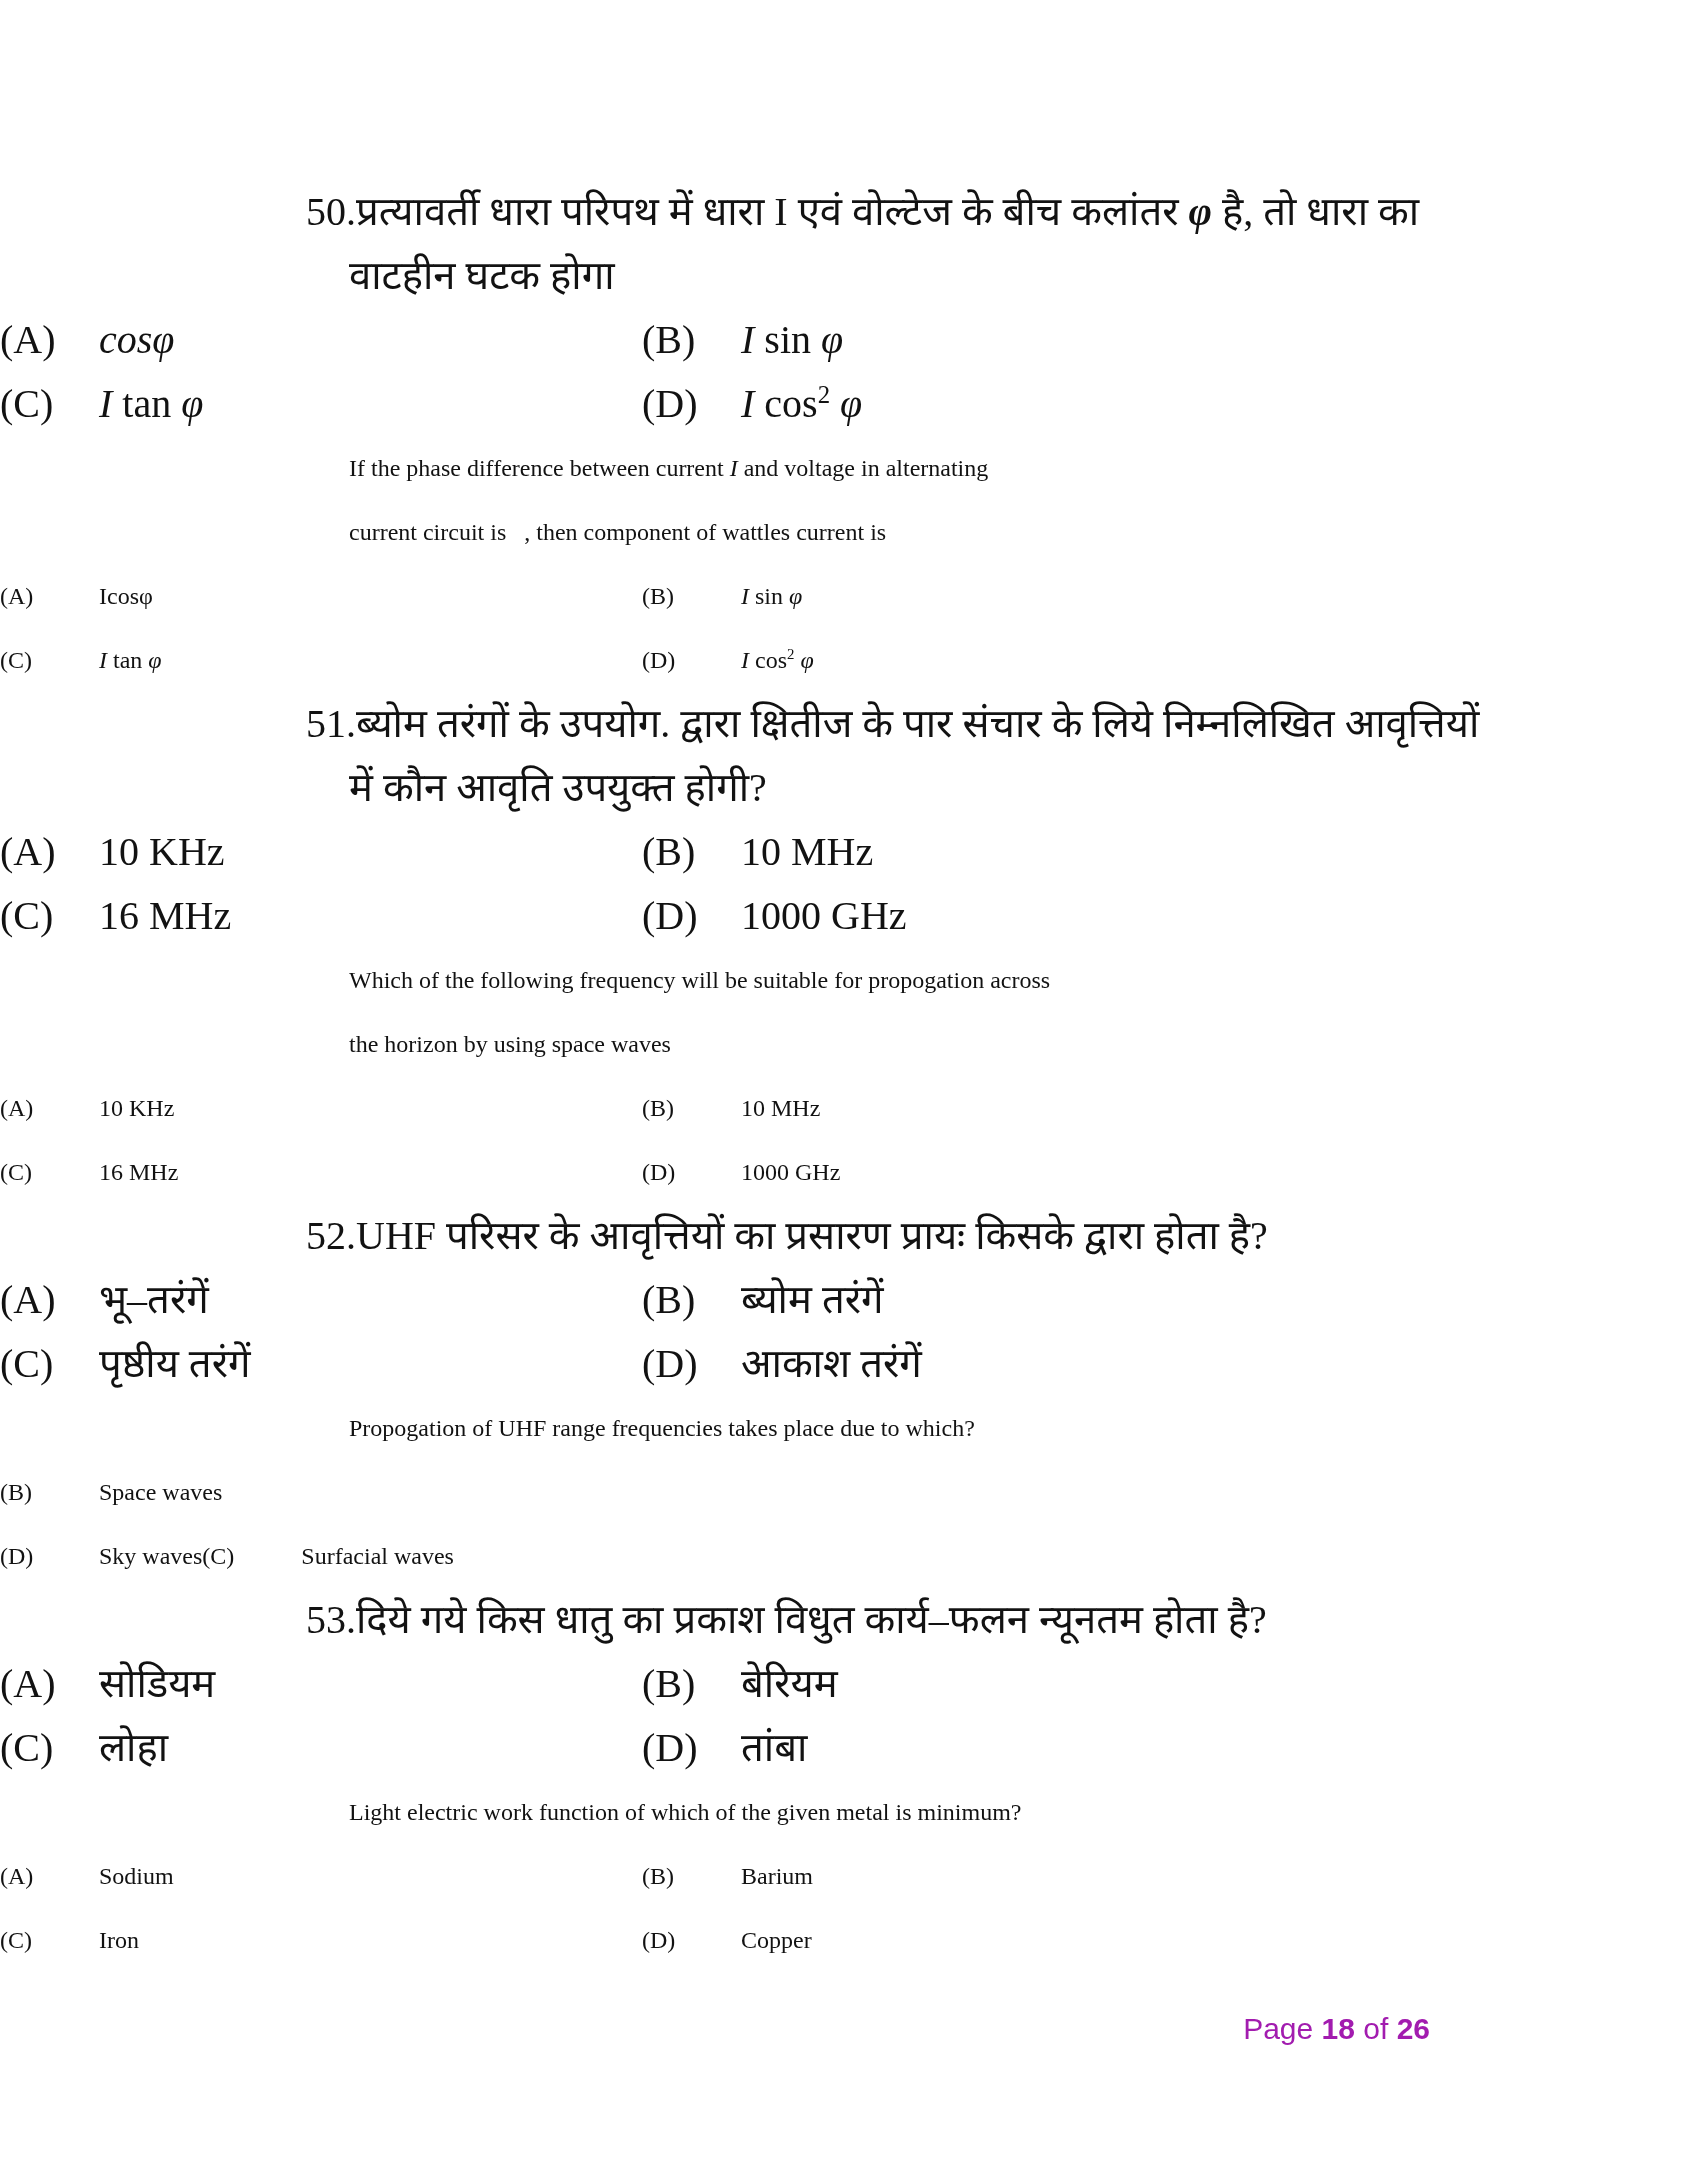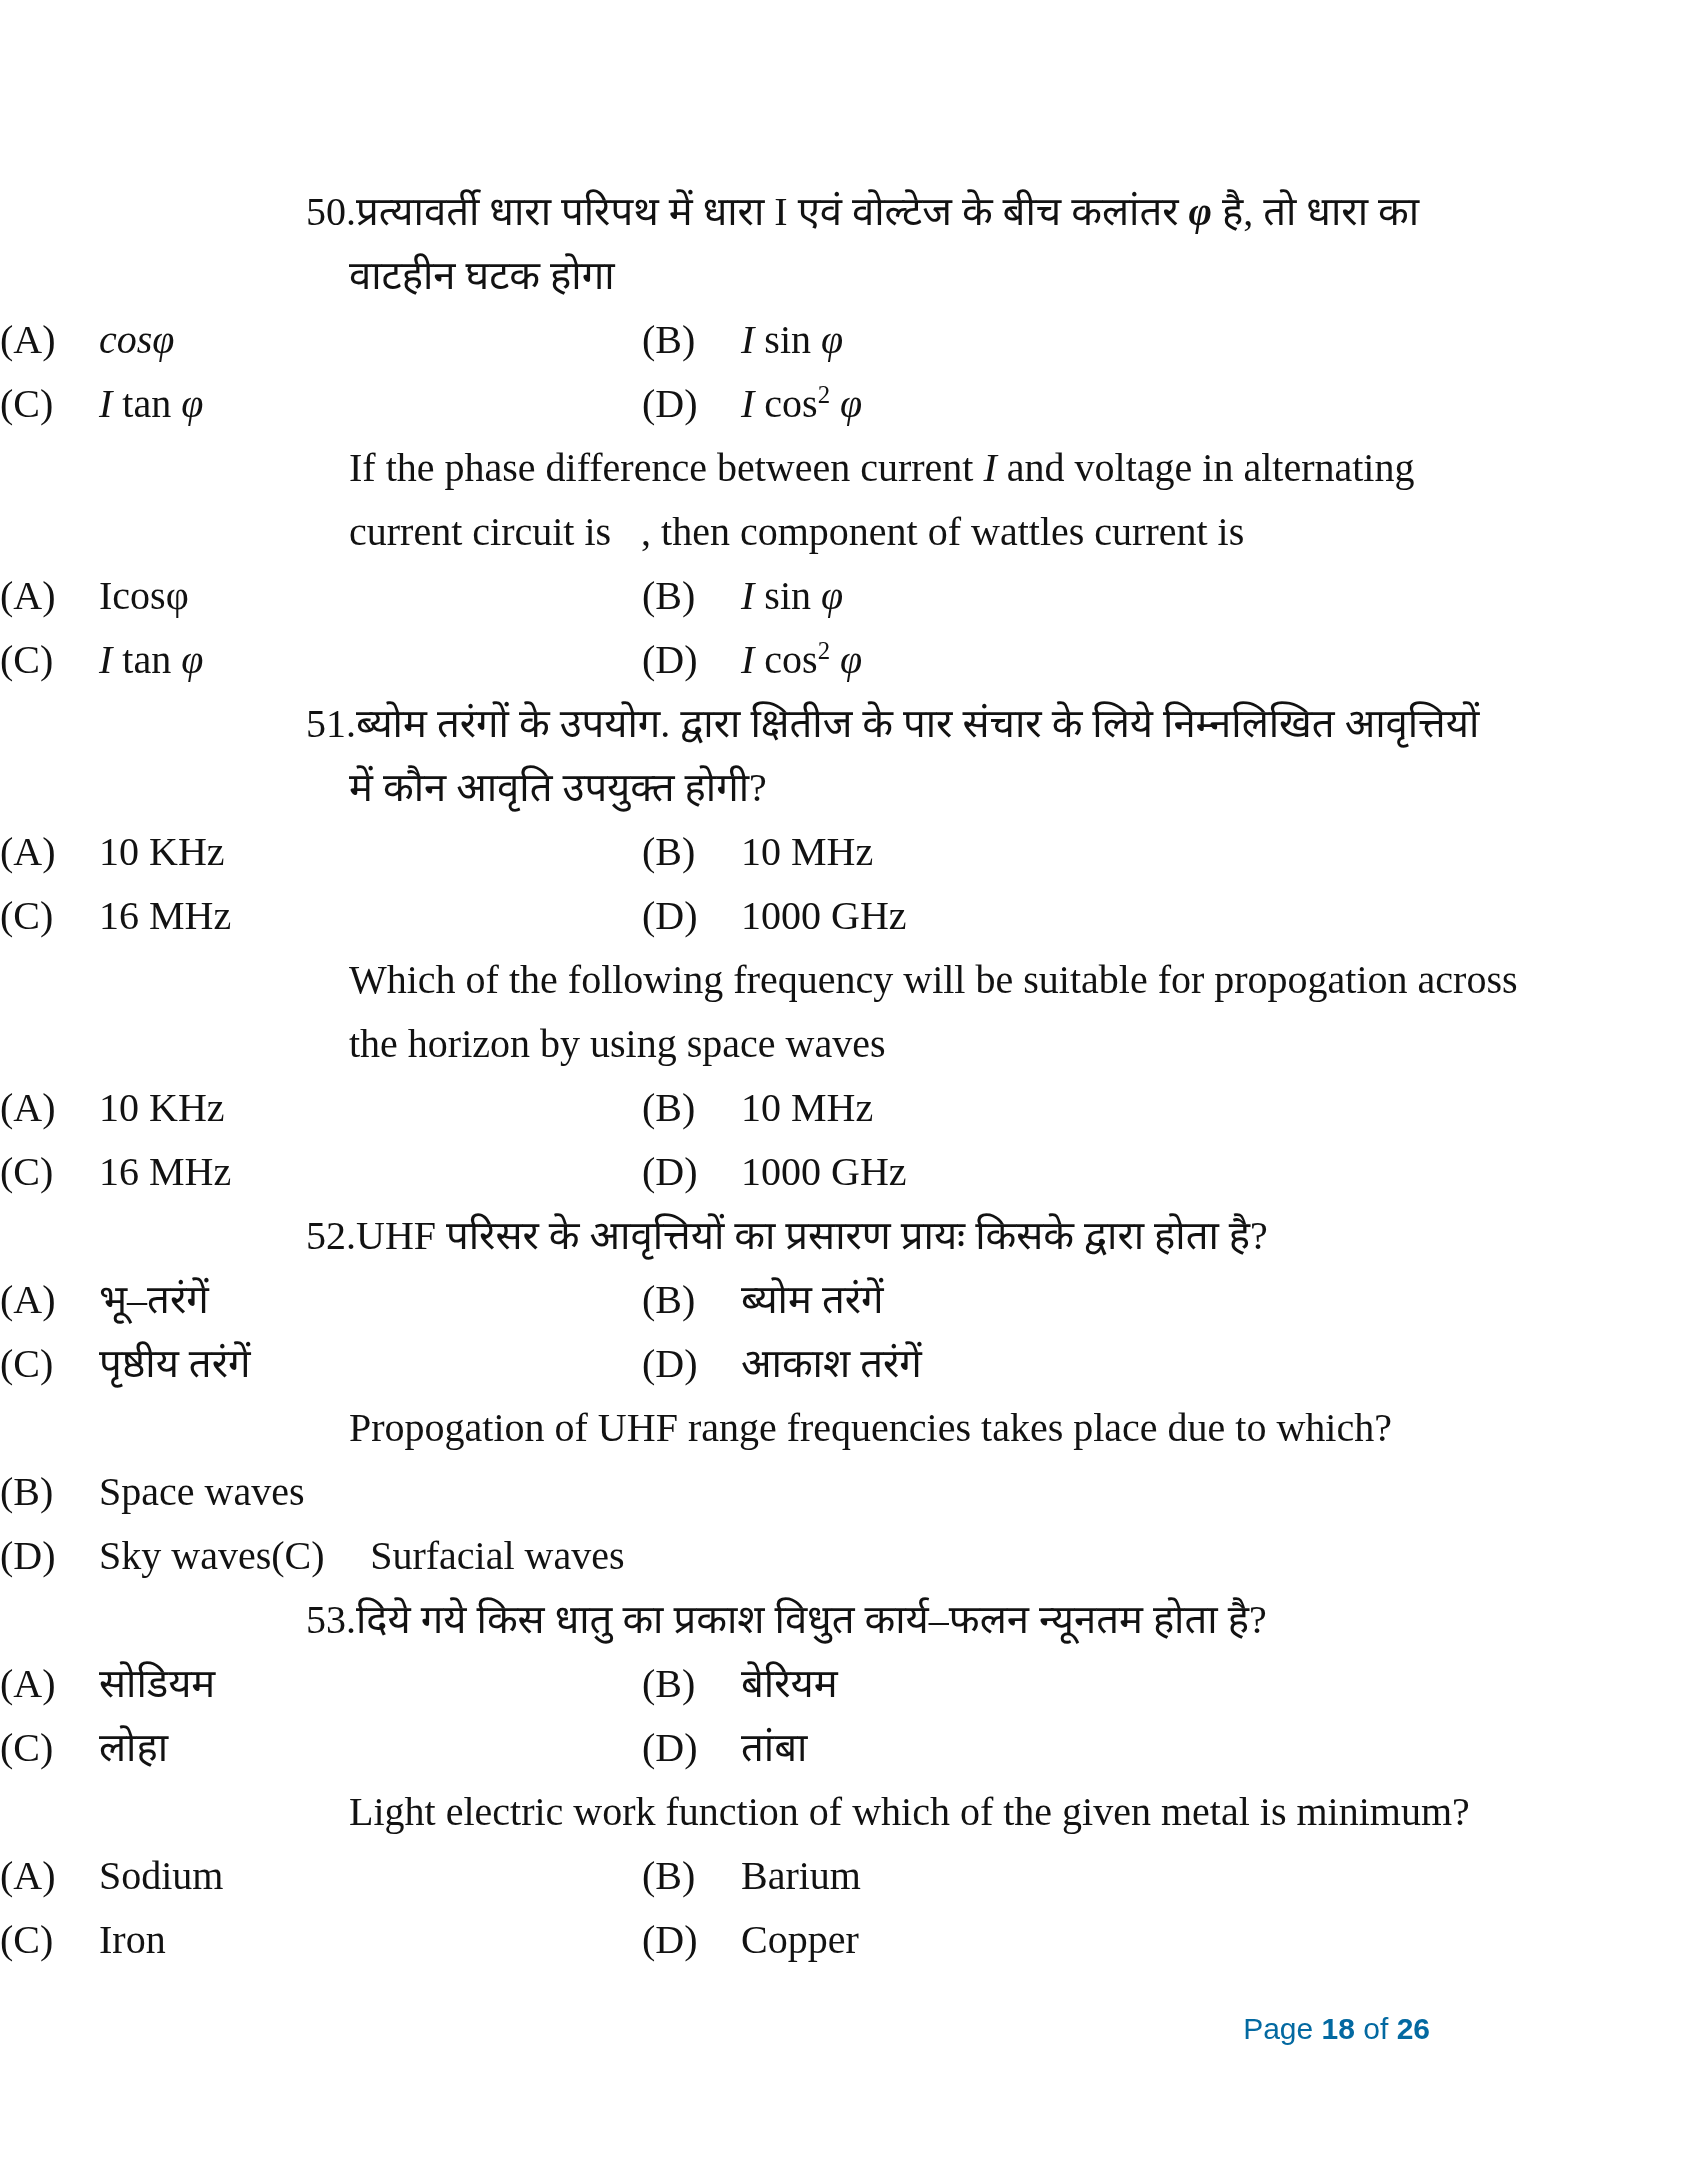--- a/index.html
+++ b/index.html
@@ -7,33 +7,33 @@
     position:relative;
     width:1683px;height:2178px;
     background:#ffffff;
     color:#121212;
     font-family:"Liberation Serif", serif;
     overflow:hidden;
   }
   .content{position:absolute;top:180px;left:0;width:1369px;}
   .qline,.optrow{height:64px;line-height:64px;white-space:nowrap;}
   .hi{font-size:40px;}
-  .en{font-size:40px;}
+  .en{font-size:24px;}
   .qline.first{padding-left:306px;}
   .qline.cont{padding-left:349px;}
   .qnum{display:inline-block;min-width:44px;}
   .optrow{display:flex;}
   .opt{width:642px;}
   .opt.second{width:auto;}
   .optlabel{display:inline-block;width:99px;}
   sup{font-size:0.62em;line-height:0;vertical-align:super;}
   .footer{
     position:absolute;top:2012px;right:253px;
     font-family:"Liberation Sans", sans-serif;
-    font-size:30px;line-height:34px;color:#0369a1;
+    font-size:30px;line-height:34px;color:#a21caf;
   }
 </style>
 </head>
 <body>
 
 <div class="page">
   <div class="content">
 
     <section>
       <div class="qline first hi"><span class="qnum">50.</span><span class="qtext" lang="hi"><span>प्रत्यावर्ती धारा परिपथ में धारा I एवं वोल्टेज के बीच कलांतर </span><span style="font-style: italic; font-weight: bold;">φ</span><span> है, तो धारा का</span></span></div>

